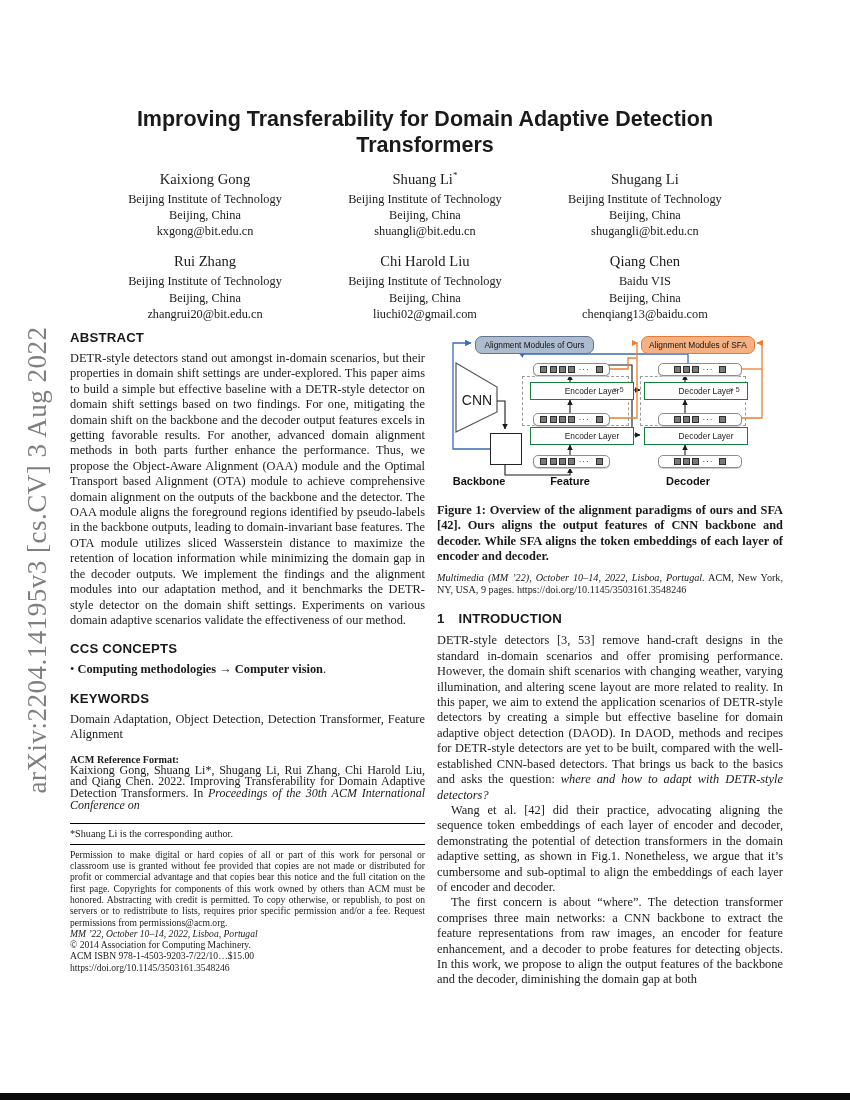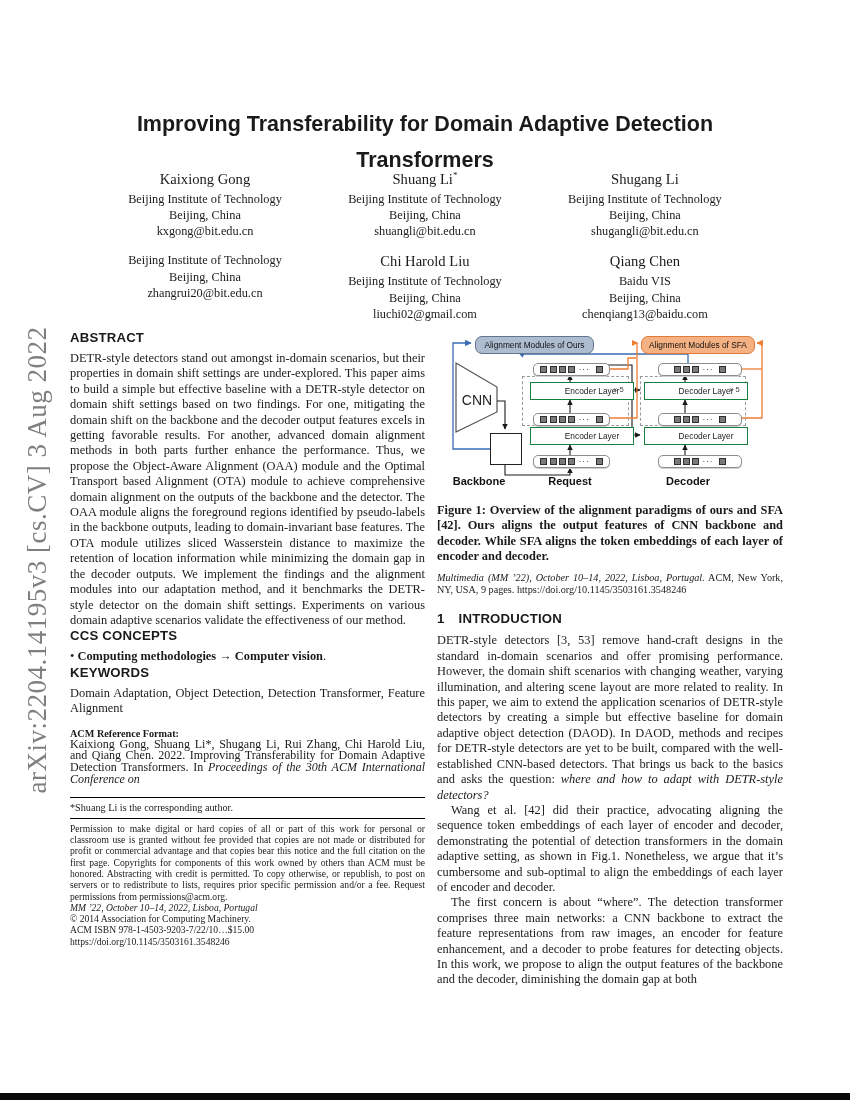--- a/index.html
+++ b/index.html
@@ -3,34 +3,34 @@
 <meta charset="utf-8">
 <style>
   html,body{margin:0;padding:0;background:#e8e8e8;}
   .page{position:relative;width:850px;height:1100px;background:#ffffff;overflow:hidden;
         font-family:"Liberation Serif",serif;color:#1a1a1a;}
   
   .arxiv{position:absolute;left:37px;top:560px;transform:translate(-50%,-50%) rotate(-90deg);
          white-space:nowrap;font-size:27px;color:#7f7f7f;letter-spacing:.5px;}
   
   .title{position:absolute;top:106px;left:105px;width:640px;text-align:center;
-         font-family:"Liberation Sans",sans-serif;font-weight:bold;font-size:21.5px;line-height:36px;}
+         font-family:"Liberation Sans",sans-serif;font-weight:bold;font-size:21.5px;line-height:26px;}
   .authors{position:absolute;top:170px;left:95px;width:660px;display:flex;flex-wrap:wrap;}
   .author{width:33.33%;text-align:center;margin-bottom:13px;}
   .author .nm{font-size:14.6px;margin-bottom:3px;}
   .author .ln{font-size:12.3px;line-height:16.2px;}
   .author sup{font-size:9px;}
   
   .col{position:absolute;top:330px;}
   .col-l{left:70px;width:355px;}
   .col-r{left:437px;width:346px;}
   .h2{font-family:"Liberation Sans",sans-serif;font-weight:bold;font-size:13.2px;
       letter-spacing:.2px;margin:0 0 6px 0;}
   .body-txt{font-size:12.4px;line-height:15.4px;text-align:justify;margin:0;}
-  .mt{}
+  .mt{margin-top:13px;}
   .small-b{font-size:10.2px;font-weight:bold;margin-top:11px;}
   .small-txt{font-size:12px;line-height:11.8px;text-align:justify;margin:0;}
   .rule{border:none;border-top:1px solid #000;margin:11px 0 0 0;height:0;}
   .tiny{font-size:9.6px;line-height:11.3px;margin:0;}
   .tiny-just{text-align:justify;}
   .footnote{font-size:10.2px;margin:4px 0 5px 0;}
   .indent{text-indent:14px;}
   .caption{font-size:12.4px;line-height:15.4px;font-weight:bold;text-align:justify;margin:11px 0 0 0;}
   .venue-line{font-size:10.2px;line-height:11.9px;text-align:justify;margin:7px 0 0 0;}
   .intro-h{margin:16px 0 7px 0;display:flex;}
@@ -83,20 +83,21 @@
       <div class="ln">Beijing, China</div>
       <div class="ln">shuangli@bit.edu.cn</div>
     </div>
     <div class="author">
       <div class="nm"><span>Shugang Li</span><sup></sup></div>
       <div class="ln">Beijing Institute of Technology</div>
       <div class="ln">Beijing, China</div>
       <div class="ln">shugangli@bit.edu.cn</div>
     </div>
     <div class="author">
+      <div class="nm"><span>Rui Zhang</span><sup></sup></div>
       <div class="ln">Beijing Institute of Technology</div>
       <div class="ln">Beijing, China</div>
       <div class="ln">zhangrui20@bit.edu.cn</div>
     </div>
     <div class="author">
       <div class="nm"><span>Chi Harold Liu</span><sup></sup></div>
       <div class="ln">Beijing Institute of Technology</div>
       <div class="ln">Beijing, China</div>
       <div class="ln">liuchi02@gmail.com</div>
     </div>
@@ -234,21 +235,21 @@
       </div>
 
       <div class="lbox" style="left:93px;top:52px;">Encoder Layer</div>
       <div class="lbox" style="left:93px;top:97px;">Encoder Layer</div>
       <div class="lbox" style="left:207px;top:52px;">Decoder Layer</div>
       <div class="lbox" style="left:207px;top:97px;">Decoder Layer</div>
       <div class="x5" style="left:176px;top:55px;">× 5</div>
       <div class="x5" style="left:292px;top:55px;">× 5</div>
 
       <div class="flabel" style="left:6px;">Backbone</div>
-      <div class="flabel" style="left:97px;">Request</div>
+      <div class="flabel" style="left:97px;">Feature</div>
       <div class="flabel" style="left:215px;">Decoder</div>
     </div>
 
     <p class="caption">Figure 1: Overview of the alignment paradigms of ours and SFA [42]. Ours aligns the output features of CNN backbone and decoder. While SFA aligns the token embeddings of each layer of encoder and decoder.</p>
     <p class="venue-line"><i>Multimedia (MM ’22), October 10–14, 2022, Lisboa, Portugal.</i><span> ACM, New York, NY, USA, 9 pages. https://doi.org/10.1145/3503161.3548246</span></p>
 
     <div class="h2 intro-h">
         <span class="num">1</span>
         <span>INTRODUCTION</span>
       </div>

